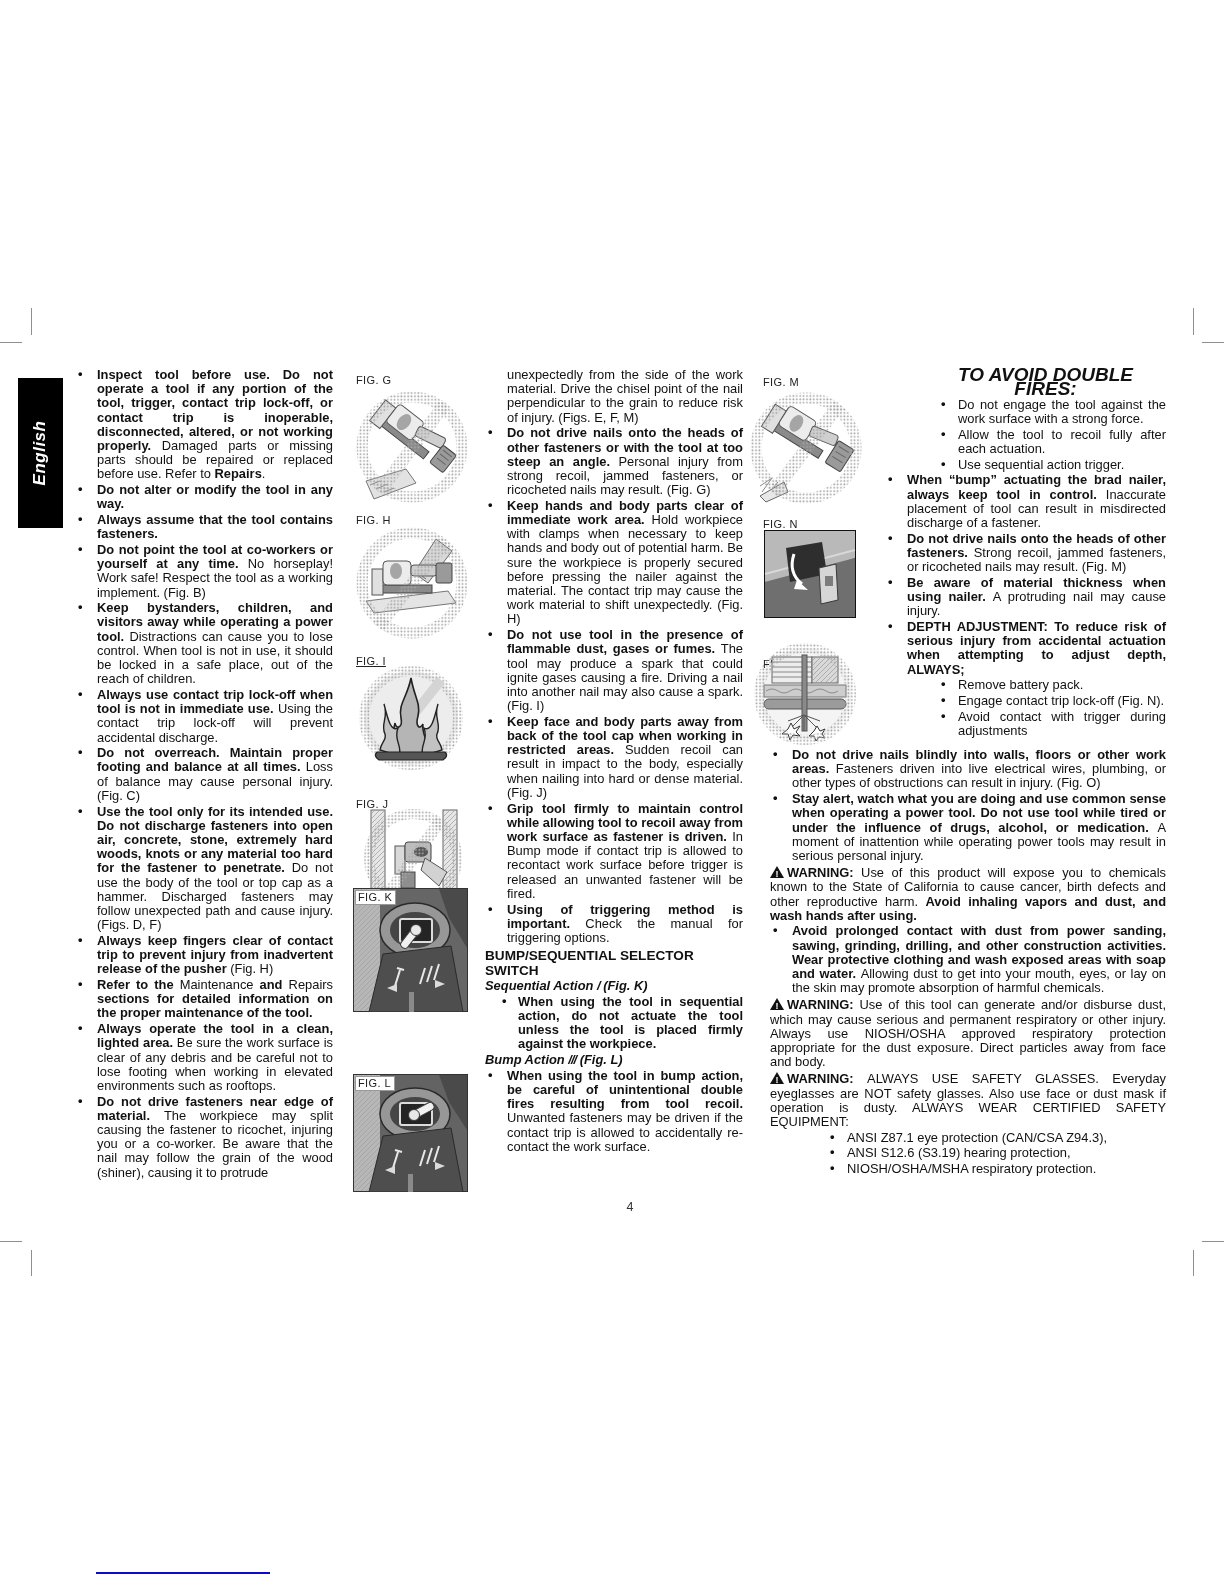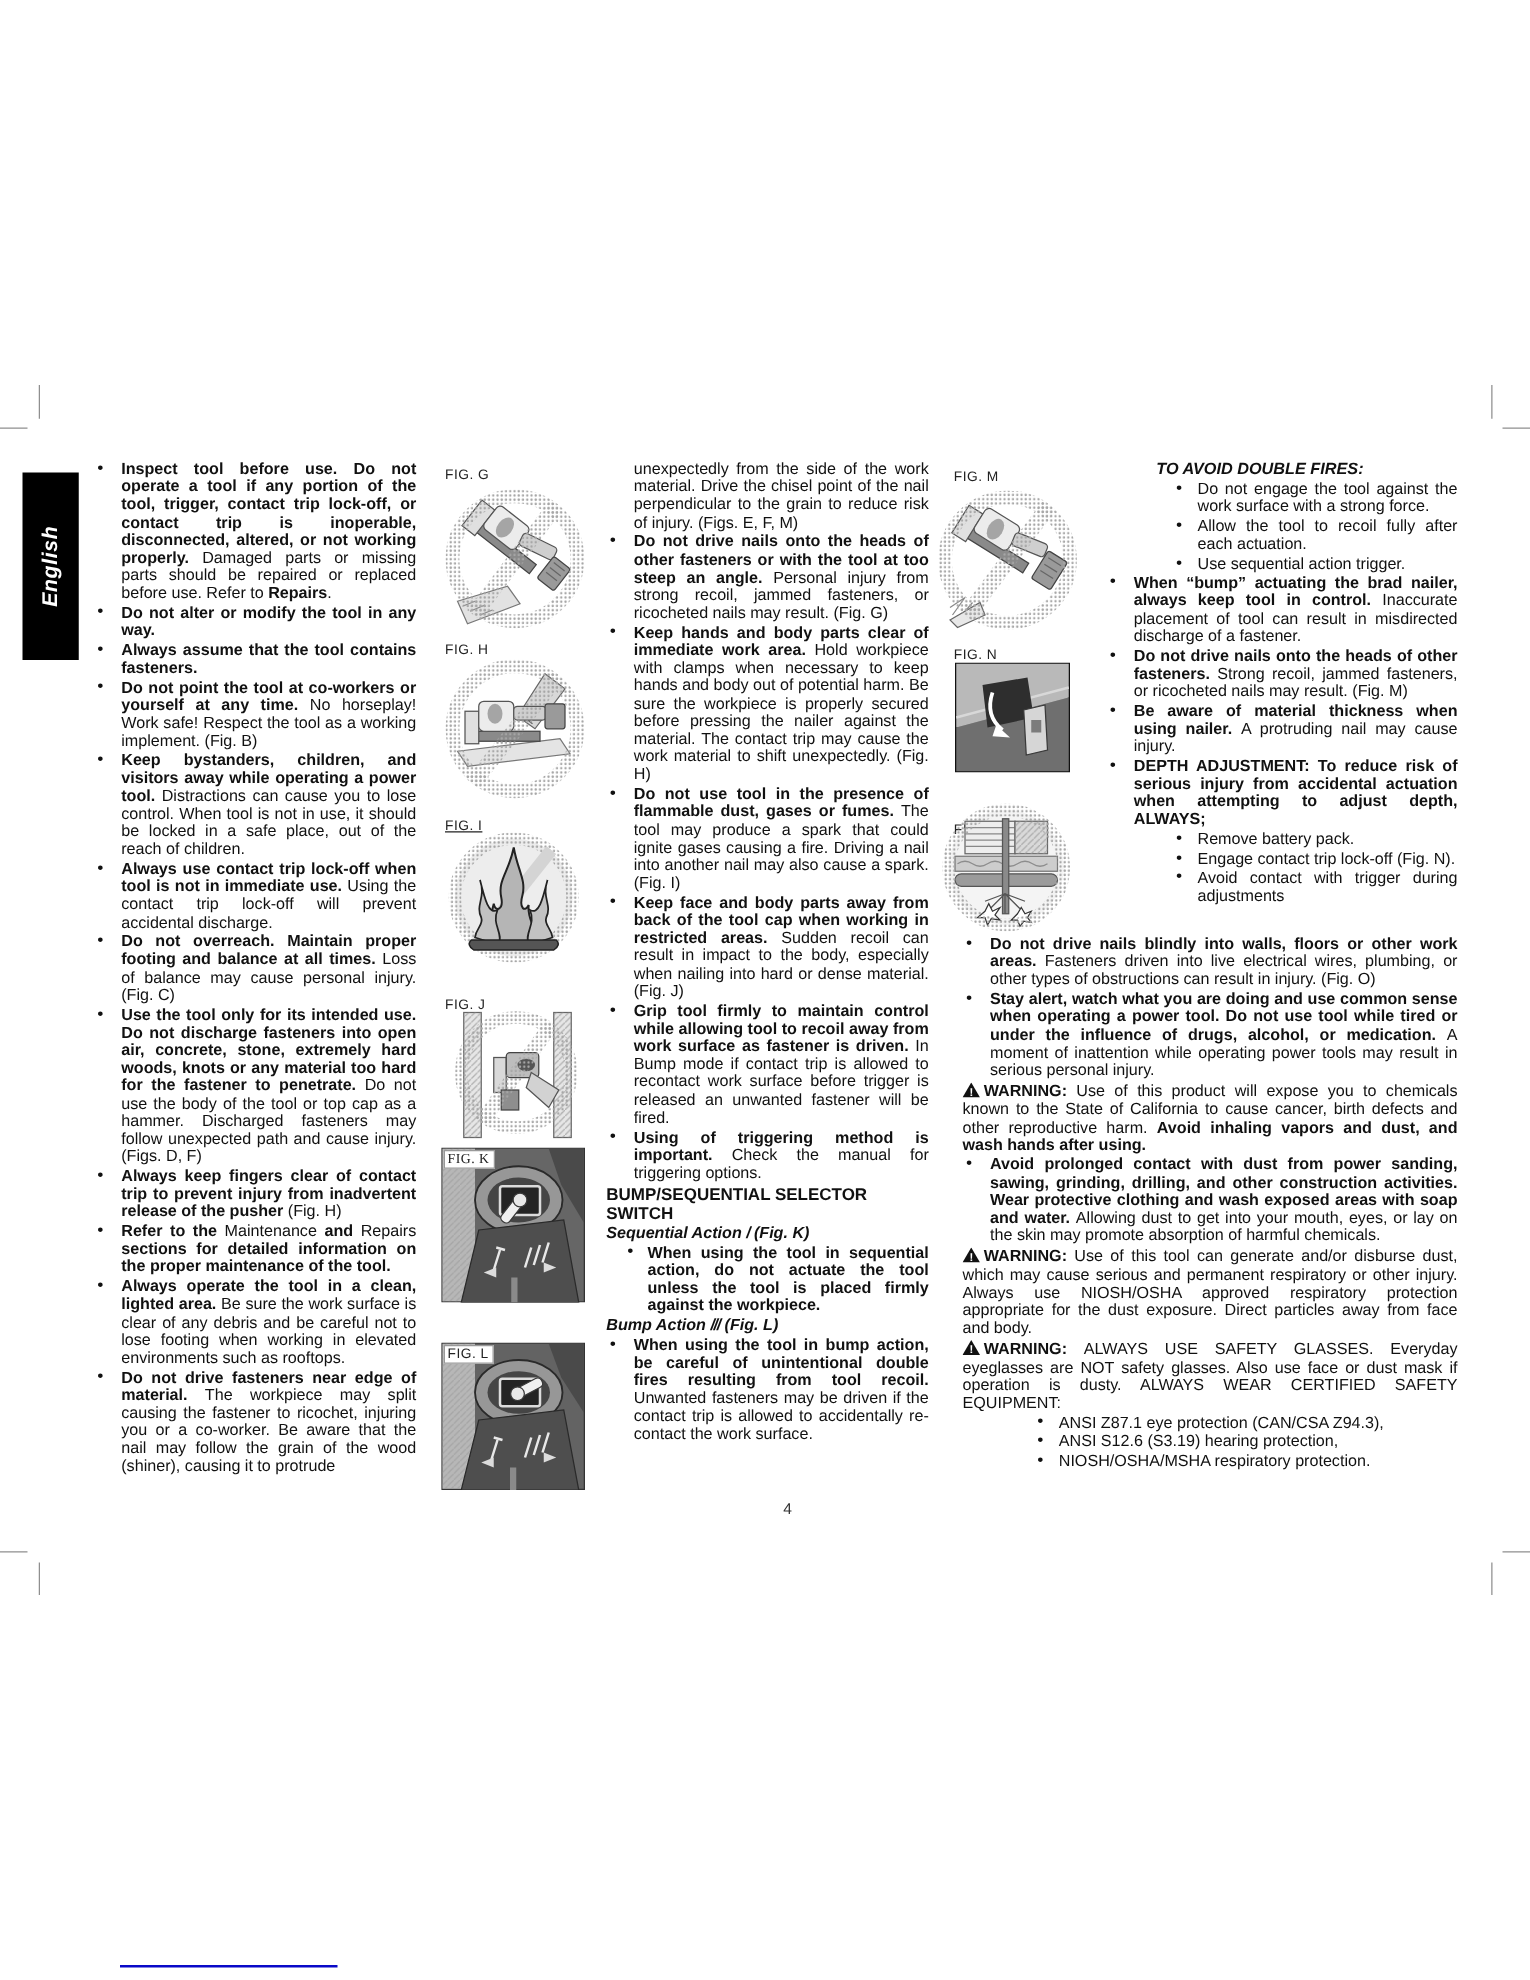--- a/index.html
+++ b/index.html
@@ -28,21 +28,21 @@
   .subbullet{padding-left:33px;}
   .subbullet > .marker{position:absolute;left:17px;top:-1px;font-weight:bold;font-style:normal;}
   #col4top .subbullet{padding-left:73px;}
   #col4top .subbullet > .marker{left:56px;}
   #col4bottom .subbullet{padding-left:77px;}
   #col4bottom .subbullet > .marker{left:60px;}
   .cont{padding-left:22px;}
   .heading{font-weight:bold;font-style:normal;text-align:left;font-size:13.6px;line-height:15px;
            margin:3px 0 1px 0;width:215px;}
   .subheading{font-weight:bold;font-style:italic;text-align:left;margin-top:1px;}
-  .colheading{font-weight:bold;font-style:italic;text-align:left;margin-left:40px;font-size:13px;}
+  .colheading{font-weight:bold;font-style:italic;text-align:center;margin-left:40px;font-size:19px;}
   .warning{margin-top:3px;}
   .warn-ic{display:inline-block;width:14px;height:12px;margin-right:3px;vertical-align:-1px;}
   
   .figlabel{position:absolute;font-size:11px;font-style:normal;color:#222;letter-spacing:.4px;}
   .fig{position:absolute;}
   .overlay-label{position:absolute;left:2px;top:2px;background:#fff;border:1px solid #999;
                  padding:0 3px 1px 2px;font-size:11px;color:#222;letter-spacing:.4px;}
   .pagenum{position:absolute;left:560px;top:1200px;width:140px;text-align:center;
            font-size:12.5px;color:#333;}
 </style>
@@ -202,21 +202,21 @@
         <rect x="10" y="4" width="26" height="20" rx="3" fill="#bdbdbd" stroke="#444" stroke-width="1"></rect>
         <ellipse cx="26" cy="14" rx="7" ry="5" fill="#555"></ellipse>
         <polygon points="30,20 52,34 44,48 26,32" fill="#d2d2d2" stroke="#555" stroke-width="1"></polygon>
         <rect x="6" y="34" width="14" height="16" fill="#8e8e8e" stroke="#444" stroke-width="1"></rect>
       </g>
       <circle cx="56" cy="50" r="44" fill="none" stroke="url(#dots)" stroke-width="10"></circle>
       <line x1="84" y1="12" x2="28" y2="90" stroke="url(#dots)" stroke-width="12"></line>
     </svg>
   </div>
 
-  <div class="fig" style="left:353px;top:918px;font-family:Liberation Serif, serif;">
+  <div class="fig" style="left:353px;top:888px;">
     <svg width="115" height="124" viewBox="0 0 115 124">
       <rect x="0.5" y="0.5" width="114" height="123" fill="#666" stroke="#333" stroke-width="1"></rect>
       <rect x="1" y="1" width="26" height="122" fill="#b7b7b7"></rect>
       <rect x="1" y="1" width="26" height="122" fill="url(#hatch)" opacity="0.6"></rect>
       <polygon points="86,1 114,1 114,60 96,30" fill="#4a4a4a"></polygon>
       <ellipse cx="62" cy="42" rx="35" ry="27" fill="#979797" stroke="#2a2a2a" stroke-width="1.5"></ellipse>
       <ellipse cx="62" cy="42" rx="25" ry="18" fill="#454545"></ellipse>
       <rect x="47" y="31" width="32" height="23" rx="2" fill="#242424" stroke="#dcdcdc" stroke-width="2"></rect>
       <g transform="translate(63,42) rotate(128)">
         <rect x="0" y="-4" width="22" height="8" rx="3.5" fill="#f0f0f0" stroke="#3a3a3a" stroke-width="1"></rect>

